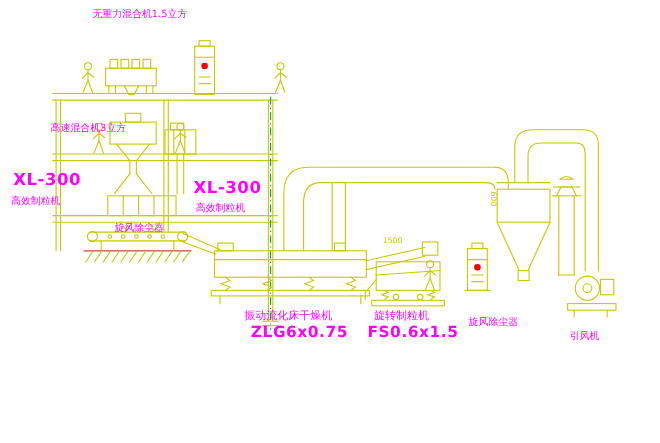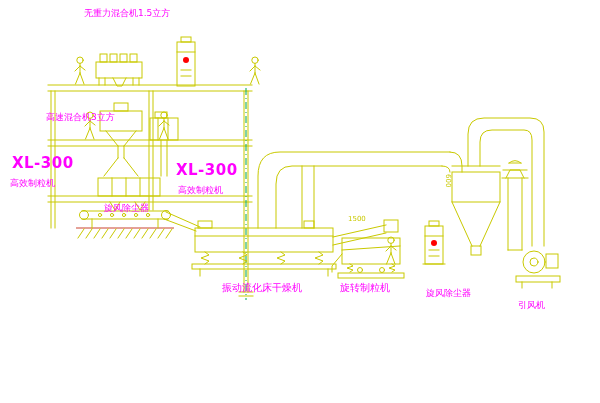--- a/index.html
+++ b/index.html
@@ -184,22 +184,24 @@
 
   <div class="lbl lbl-model" style="left:12px;top:155px;">XL-300</div>
   <div class="lbl" style="left:10px;top:178px;">高效制粒机</div>
 
   <div class="lbl lbl-model" style="left:176px;top:162px;">XL-300</div>
   <div class="lbl" style="left:178px;top:185px;">高效制粒机</div>
 
   <div class="lbl" style="left:104px;top:203px;">旋风除尘器</div>
 
   <div class="lbl lbl-mid" style="left:222px;top:282px;">振动流化床干燥机</div>
+  <div class="lbl lbl-big" style="left:228px;top:294px;">ZLG6x0.75</div>
 
   <div class="lbl lbl-mid" style="left:340px;top:282px;">旋转制粒机</div>
+  <div class="lbl lbl-big" style="left:334px;top:294px;">FS0.6x1.5</div>
 
   <div class="lbl" style="left:426px;top:288px;">旋风除尘器</div>
   <div class="lbl" style="left:518px;top:300px;font-family:Liberation Serif, serif;">引风机</div>
 
   <div class="dim" style="left:348px;top:215px;">1500</div>
   <div class="dim rot" style="left:452px;top:174px;">600</div>
 
 </div>
 
 </body></html>

